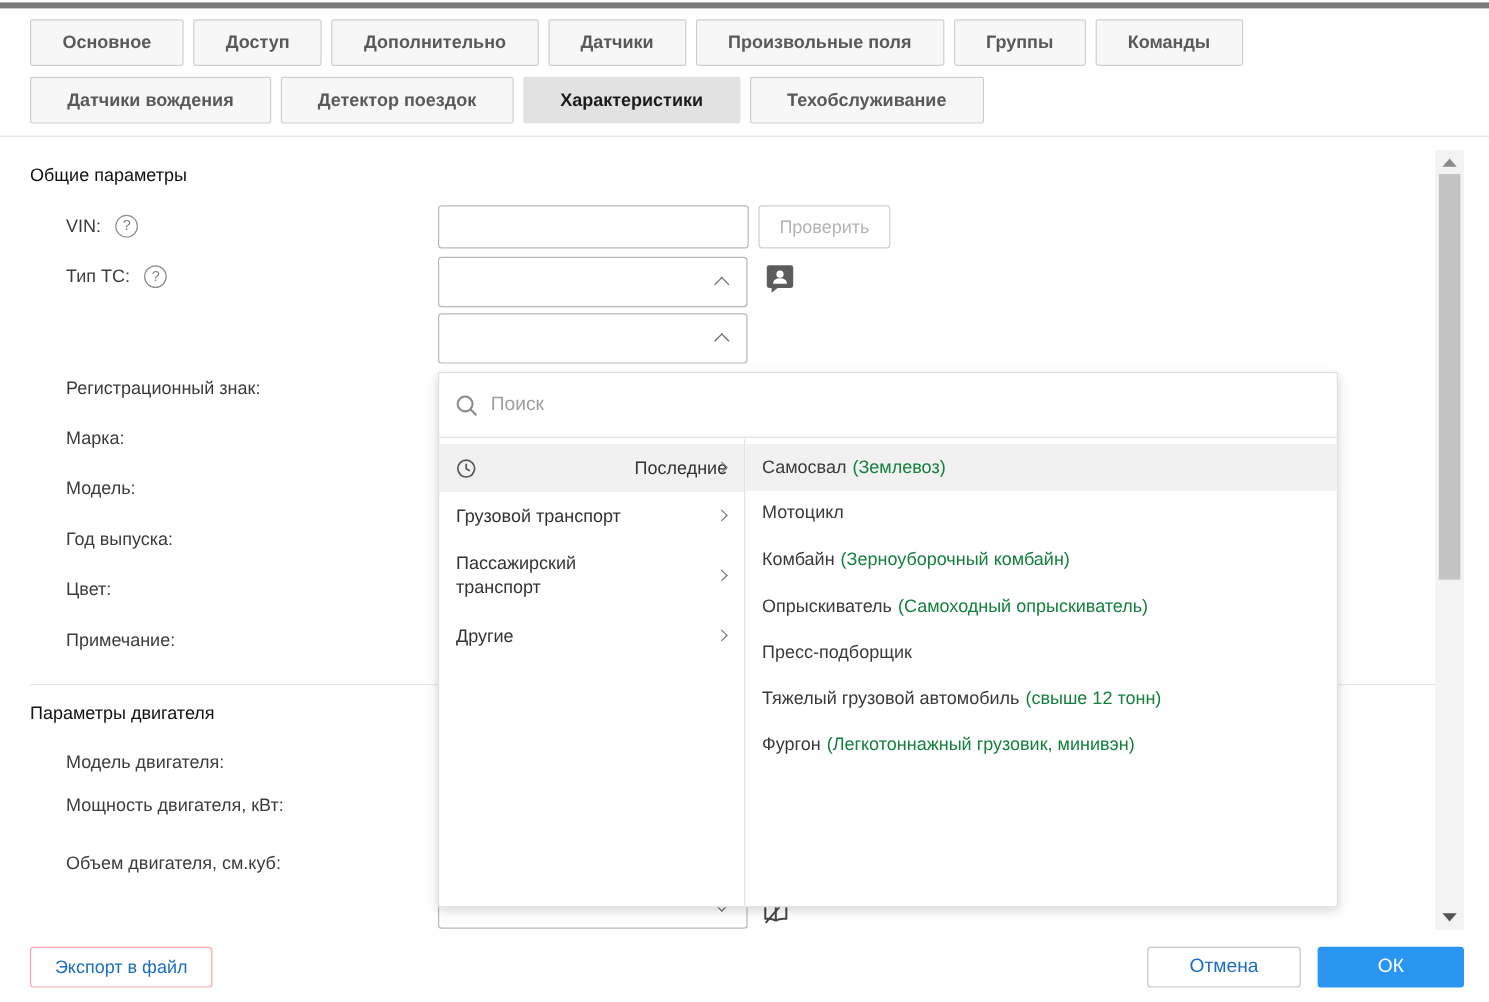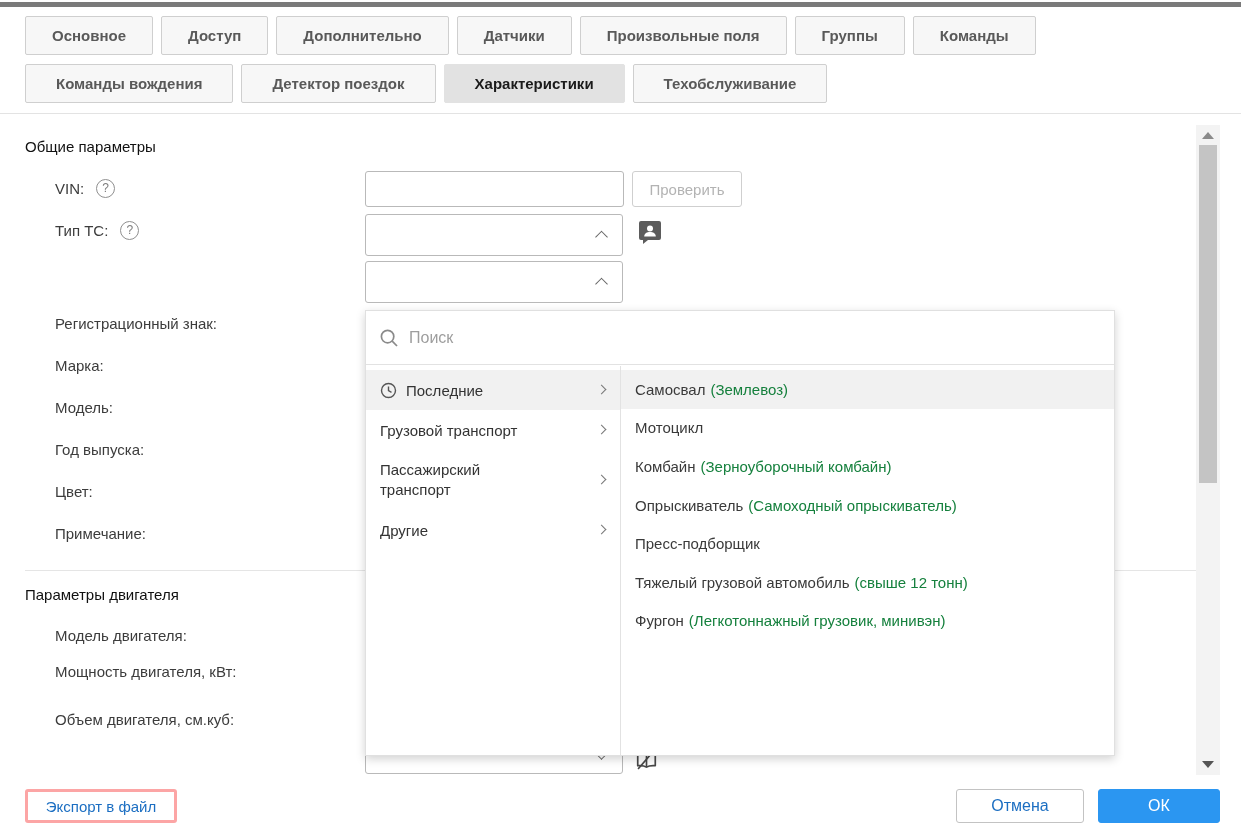--- a/index.html
+++ b/index.html
@@ -54,39 +54,39 @@
   #dd-search-row { height:54px; border-bottom:1px solid #e2e2e2; display:flex; align-items:center; padding:0 13px; gap:10px; }
   #dd-search-input { flex:1; border:none; outline:none; font-size:16px; color:#333; font-family:"Liberation Sans",sans-serif; }
   #dd-search-input::placeholder { color:#9e9e9e; }
   #dd-body { position:absolute; left:0; top:55px; right:0; bottom:0; display:flex; }
   #dd-cats { width:255px; border-right:1px solid #e2e2e2; padding-top:4px; }
   #dd-opts { flex:1; padding-top:4px; overflow:hidden; }
   .cat { position:relative; height:40px; display:flex; align-items:center; gap:9px; padding:0 14px;
          font-size:15px; color:#333; cursor:pointer; }
   .cat.two-line { height:60px; }
   .cat.two-line .cat-label { width:135px; line-height:20px; white-space:normal; }
-  .cat.selected { background:#f1f1f1; }
+  .cat.selected { background:#f1f1f1;justify-content:space-between; }
   .cat-chev { position:absolute; right:15px; top:50%; width:7px; height:7px; margin-top:-4px;
               border-right:1.5px solid #777; border-bottom:1.5px solid #777; transform:rotate(-45deg); }
   .opt { height:38.6px; display:flex; align-items:center; padding:0 14px; font-size:15px; color:#3a3a3a;
          cursor:pointer; white-space:nowrap; }
   .opt.highlighted { background:#f1f1f1; }
   .opt .note { color:#15803d; margin-left:5px; }
 
   
   #scroll-track { position:absolute; left:1196px; top:125px; width:24px; height:650px; background:#f3f3f3; cursor:default; }
   #scroll-thumb { position:absolute; left:3px; top:20px; width:18px; height:338px; background:#c4c4c4; }
   .scroll-arrow { position:absolute; left:6px; width:0; height:0; border-left:6px solid transparent; border-right:6px solid transparent; }
   #scroll-up   { top:7px;    border-bottom:7px solid #8a8a8a; }
   #scroll-down { bottom:7px; border-top:7px solid #555; }
 
   
   .btn { position:absolute; top:789px; height:34px; border-radius:3px; font-size:15px; cursor:pointer;
          display:flex; align-items:center; justify-content:center; }
-  #export-btn { left:25px;  width:152px; background:#fff; border:3px solid #fca5a5; color:#1b6ec2; }
+  #export-btn { left:25px;  width:152px; background:#fff; border:1px solid #fca5a5; color:#1b6ec2; }
   #cancel-btn { left:956px; width:128px; background:#fff; border:1px solid #c3c3c3; color:#1b6ec2; font-size:16px; }
   #ok-btn     { left:1098px; width:122px; background:#2b96f1; border:1px solid #2b96f1; color:#fff; font-size:16px; }
   svg { display:block; }
 </style>
 </head>
 <body>
 
 <div id="stage">
 
   <div id="top-strip"></div>
@@ -94,21 +94,21 @@
   <div id="tabs-row1" class="tab-row">
     <div class="tab">Основное</div>
     <div class="tab">Доступ</div>
     <div class="tab">Дополнительно</div>
     <div class="tab">Датчики</div>
     <div class="tab">Произвольные поля</div>
     <div class="tab">Группы</div>
     <div class="tab">Команды</div>
   </div>
   <div id="tabs-row2" class="tab-row">
-    <div class="tab">Команды вождения</div>
+    <div class="tab">Датчики вождения</div>
     <div class="tab">Детектор поездок</div>
     <div class="tab active">Характеристики</div>
     <div class="tab">Техобслуживание</div>
   </div>
   <div id="tabs-divider"></div>
 
   <div id="heading-general" class="section-title">Общие параметры</div>
 
   <div class="flabel" style="top:178px;">
     <span>VIN:</span>

